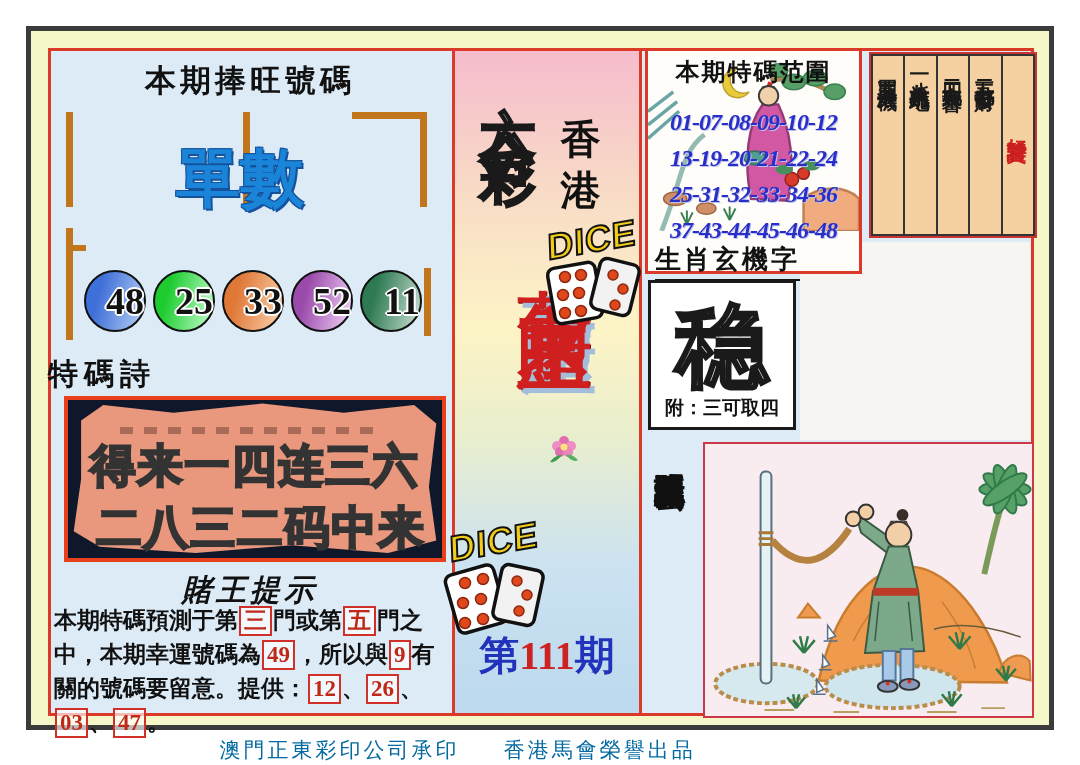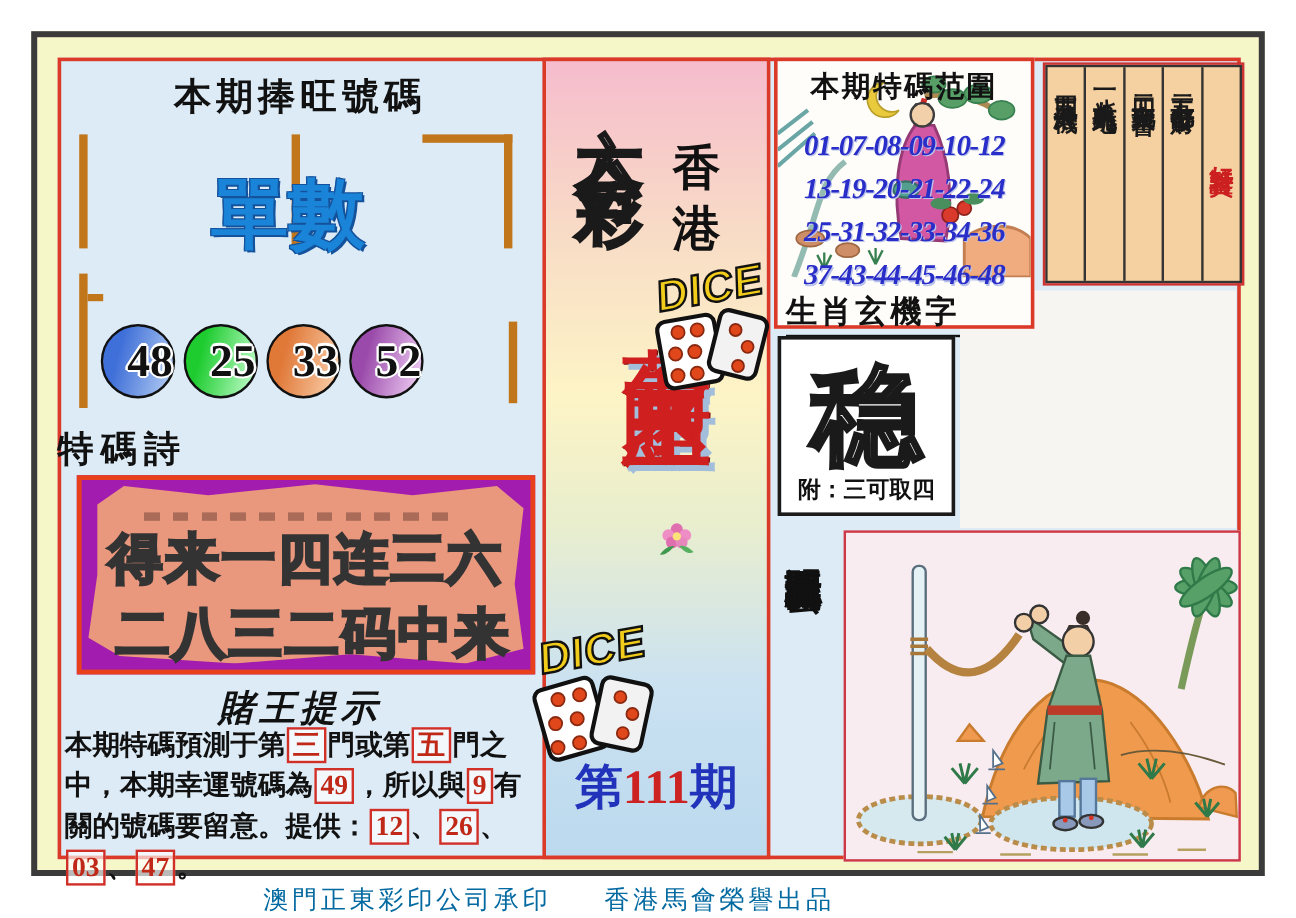--- a/index.html
+++ b/index.html
@@ -33,21 +33,21 @@
   .ball0 { background:linear-gradient(105deg,#3f6fd8 25%,#a8c4f0 90%); }
   .ball1 { background:linear-gradient(105deg,#1ecc30 25%,#b2f8bc 90%); }
   .ball2 { background:linear-gradient(105deg,#e07838 25%,#f8c8a0 90%); }
   .ball3 { background:linear-gradient(105deg,#9a4aaa 25%,#e8c2ee 90%); }
   .ball4 { background:linear-gradient(105deg,#2e7a52 25%,#b8d4c4 90%); }
 
   .poem-title { position:absolute; left:48px; top:354px; width:360px; text-align:left;
     font-size:30px; font-weight:bold; color:#111; letter-spacing:6px;
     font-family:"Liberation Sans", sans-serif; }
   .poem-box { position:absolute; left:64px; top:396px; width:382px; height:166px;
-    background:#a21caf; border:4px solid #e8401c; }
+    background:#0f172a; border:4px solid #e8401c; }
   .poem-patch { position:absolute; left:2px; top:2px; right:2px; bottom:2px; background:#e9977d;
     clip-path:polygon(3% 12%,9% 2%,28% 7%,52% 1%,74% 7%,93% 2%,99% 14%,97% 55%,99% 90%,86% 98%,60% 93%,34% 98%,8% 94%,1% 84%,3% 50%); }
   .poem-artifact { position:absolute; left:14%; top:17%; width:68%; height:7px; opacity:.5;
     background:repeating-linear-gradient(90deg,#6a4034 0 13px, transparent 13px 24px); }
   .poem-line { position:absolute; left:0; width:100%; text-align:center;
     font-size:45px; font-weight:bold; color:#efa084; -webkit-text-stroke:2.5px #333;
     font-family:"Liberation Sans", sans-serif; letter-spacing:2px; }
   .poem-line.l0 { top:36px; } .poem-line.l1 { top:98px;padding-left:12px; }
 
   .tip-title { position:absolute; left:48px; top:570px; width:404px; text-align:center;
@@ -149,20 +149,23 @@
         <span>48</span>
       </div>
     <div class="ball ball1">
         <span>25</span>
       </div>
     <div class="ball ball2">
         <span>33</span>
       </div>
     <div class="ball ball3">
         <span>52</span>
+      </div>
+    <div class="ball ball4">
+        <span>11</span>
       </div>
   </div>
 
   <div class="poem-title">特碼詩</div>
   <div class="poem-box">
     <div class="poem-patch"></div>
     <div class="poem-artifact"></div>
     <div class="poem-line l0">得来一四连三六</div>
     <div class="poem-line l1">二八三二码中来</div>
   </div>

